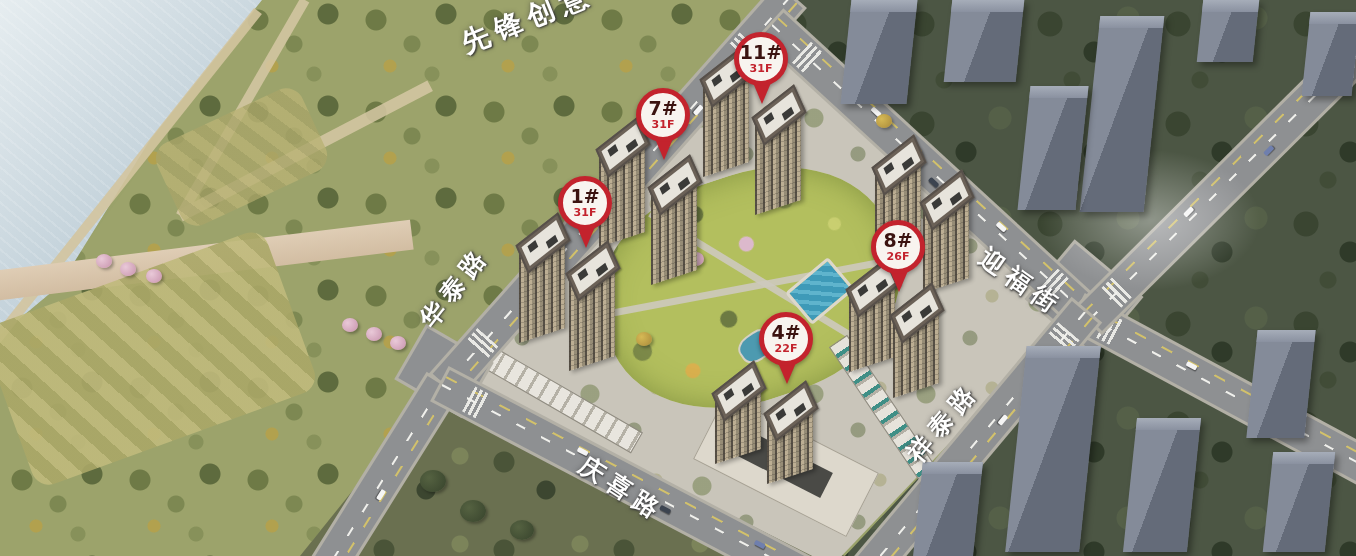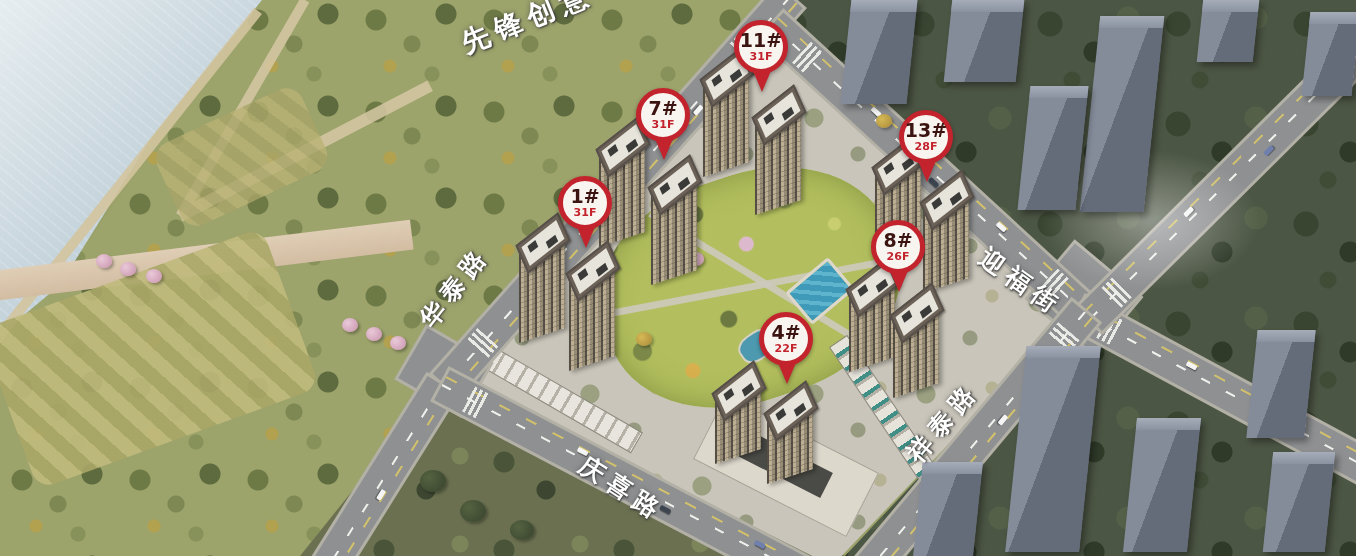--- a/index.html
+++ b/index.html
@@ -325,28 +325,21 @@
       <span class="flo">31F</span>
     </div>
   </div>
   <div class="pin" style="left:871px;top:220px;">
     <div class="tail"></div>
     <div class="circ">
       <span class="num">8#</span>
       <span class="flo">26F</span>
     </div>
   </div>
-  <div class="pin" style="left:734px;top:20px;">
+  <div class="pin" style="left:734px;top:32px;">
     <div class="tail"></div>
     <div class="circ">
       <span class="num">11#</span>
       <span class="flo">31F</span>
     </div>
   </div>
-  <div class="pin" style="left:899px;top:110px;">
-    <div class="tail"></div>
-    <div class="circ">
-      <span class="num">13#</span>
-      <span class="flo">28F</span>
-    </div>
-  </div>
 
 </div>
 
 </body></html>

